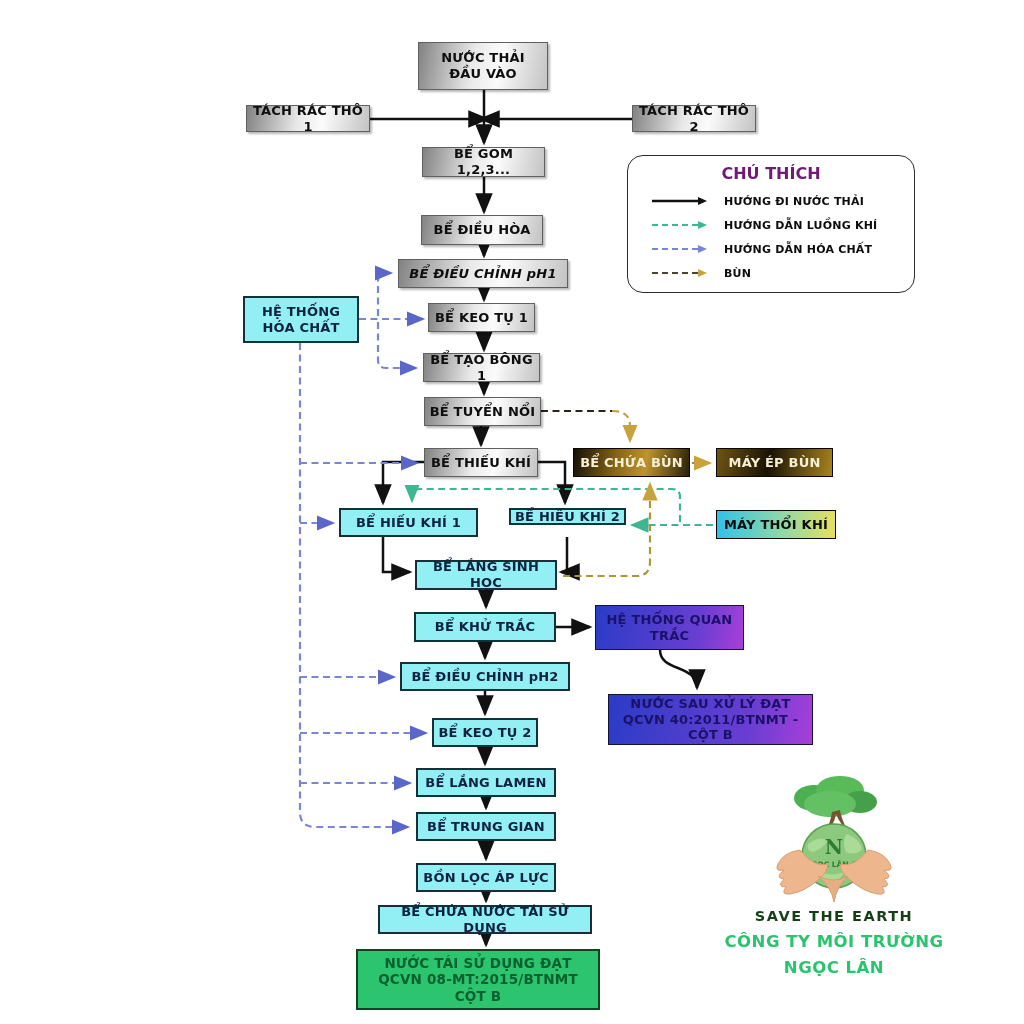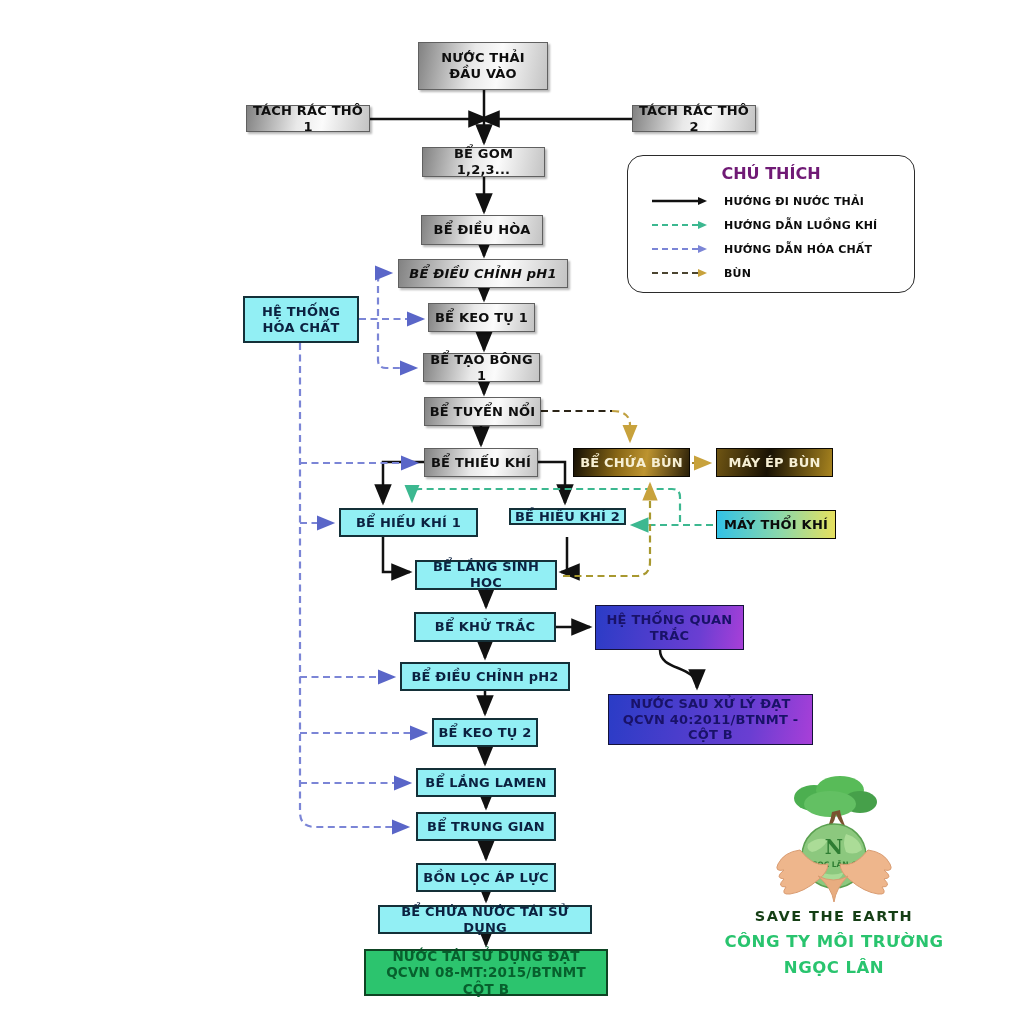--- a/index.html
+++ b/index.html
@@ -125,21 +125,21 @@
   <div class="node cyan" style="left:415px;top:560px;width:142px;height:30px;">BỂ LẮNG SINH HỌC</div>
   <div class="node cyan" style="left:414px;top:612px;width:142px;height:30px;">BỂ KHỬ TRẮC</div>
   <div class="node bluepurple" style="left:595px;top:605px;width:149px;height:45px;">HỆ THỐNG QUAN TRẮC</div>
   <div class="node cyan" style="left:400px;top:662px;width:170px;height:29px;">BỂ ĐIỀU CHỈNH pH2</div>
   <div class="node bluepurple" style="left:595px;top:694px;width:205px;height:51px;margin-left:13px;">NƯỚC SAU XỬ LÝ ĐẠT QCVN 40:2011/BTNMT - CỘT B</div>
   <div class="node cyan" style="left:432px;top:718px;width:106px;height:29px;">BỂ KEO TỤ 2</div>
   <div class="node cyan" style="left:416px;top:768px;width:140px;height:29px;">BỂ LẮNG LAMEN</div>
   <div class="node cyan" style="left:416px;top:812px;width:140px;height:29px;">BỂ TRUNG GIAN</div>
   <div class="node cyan" style="left:416px;top:863px;width:140px;height:29px;">BỒN LỌC ÁP LỰC</div>
   <div class="node cyan" style="left:378px;top:905px;width:214px;height:29px;">BỂ CHỨA NƯỚC TÁI SỬ DỤNG</div>
-  <div class="node green-box" style="left:364px;top:949px;width:244px;height:47px;">NƯỚC TÁI SỬ DỤNG ĐẠT QCVN 08-MT:2015/BTNMT CỘT B</div>
+  <div class="node green-box" style="left:356px;top:949px;width:244px;height:61px;">NƯỚC TÁI SỬ DỤNG ĐẠT QCVN 08-MT:2015/BTNMT CỘT B</div>
 
   <div class="legend">
     <div class="legend-title">CHÚ THÍCH</div>
     <div class="legend-row">
       <svg width="58" height="10">
         <line x1="2" y1="5" x2="48" y2="5" stroke="#111" stroke-width="2.4"></line>
         <path d="M48,1 L57,5 L48,9 z" fill="#111"></path>
         </svg>
       <span class="legend-label">HƯỚNG ĐI NƯỚC THẢI</span>
     </div>

